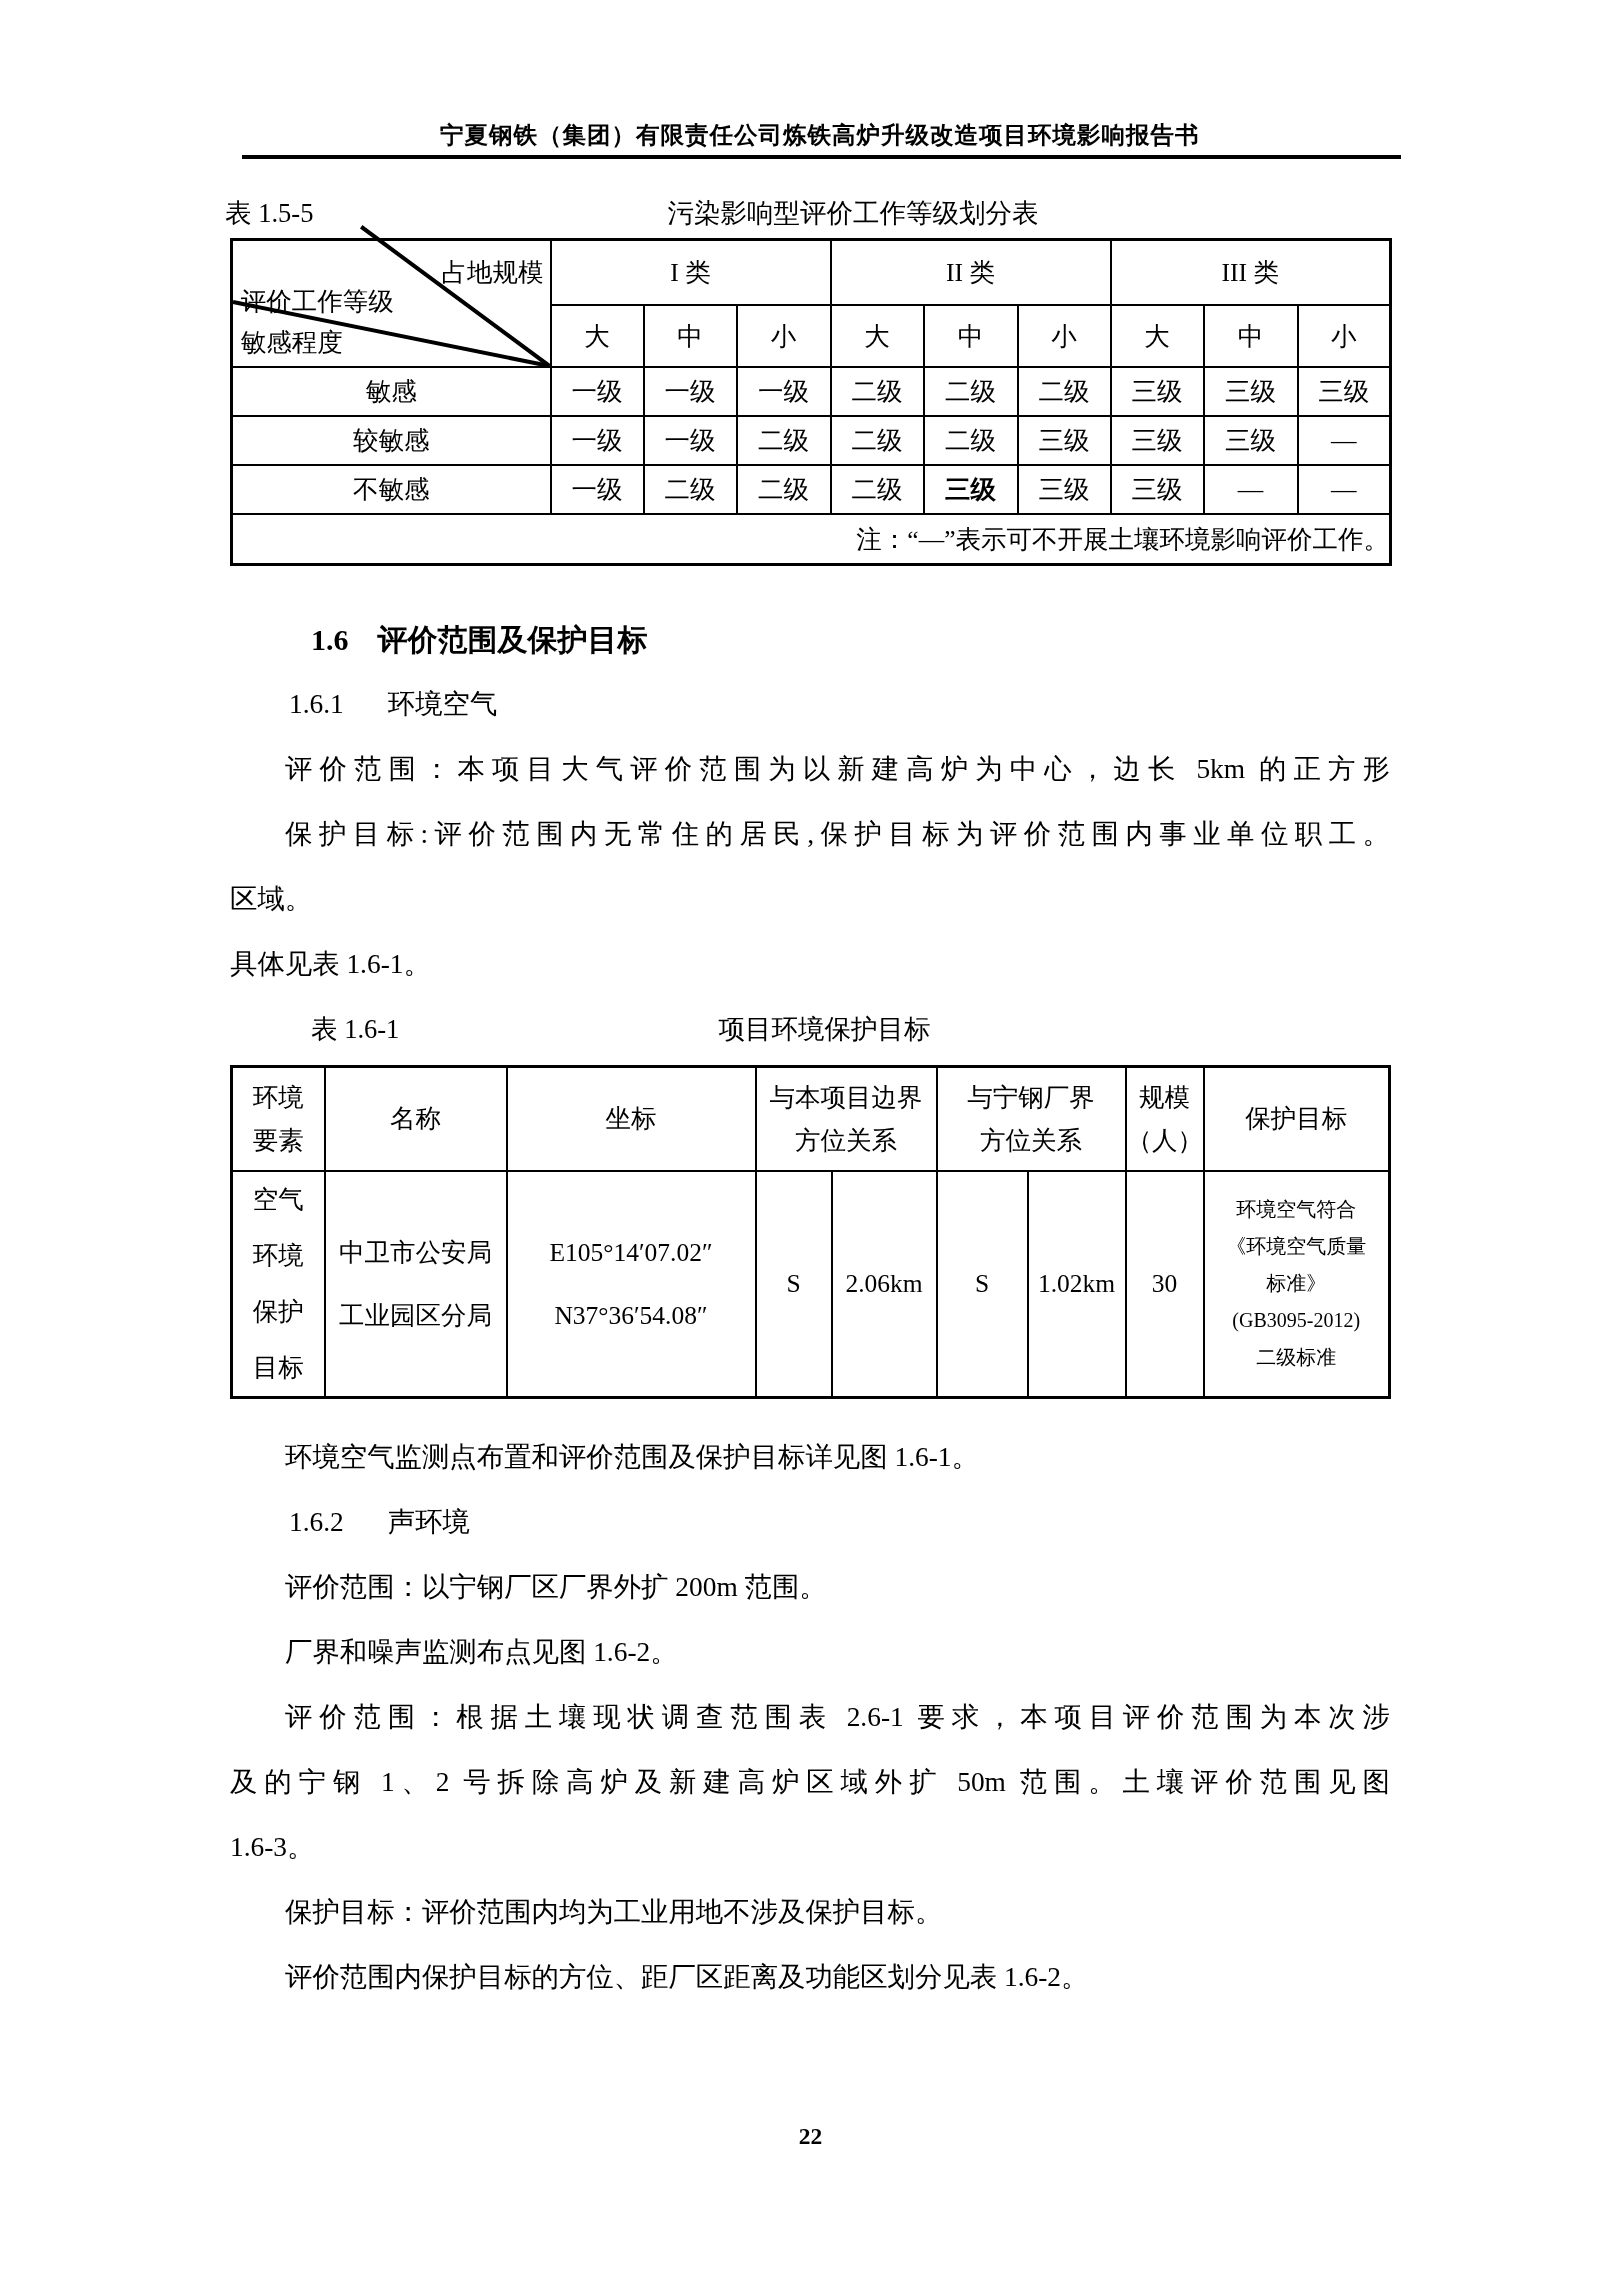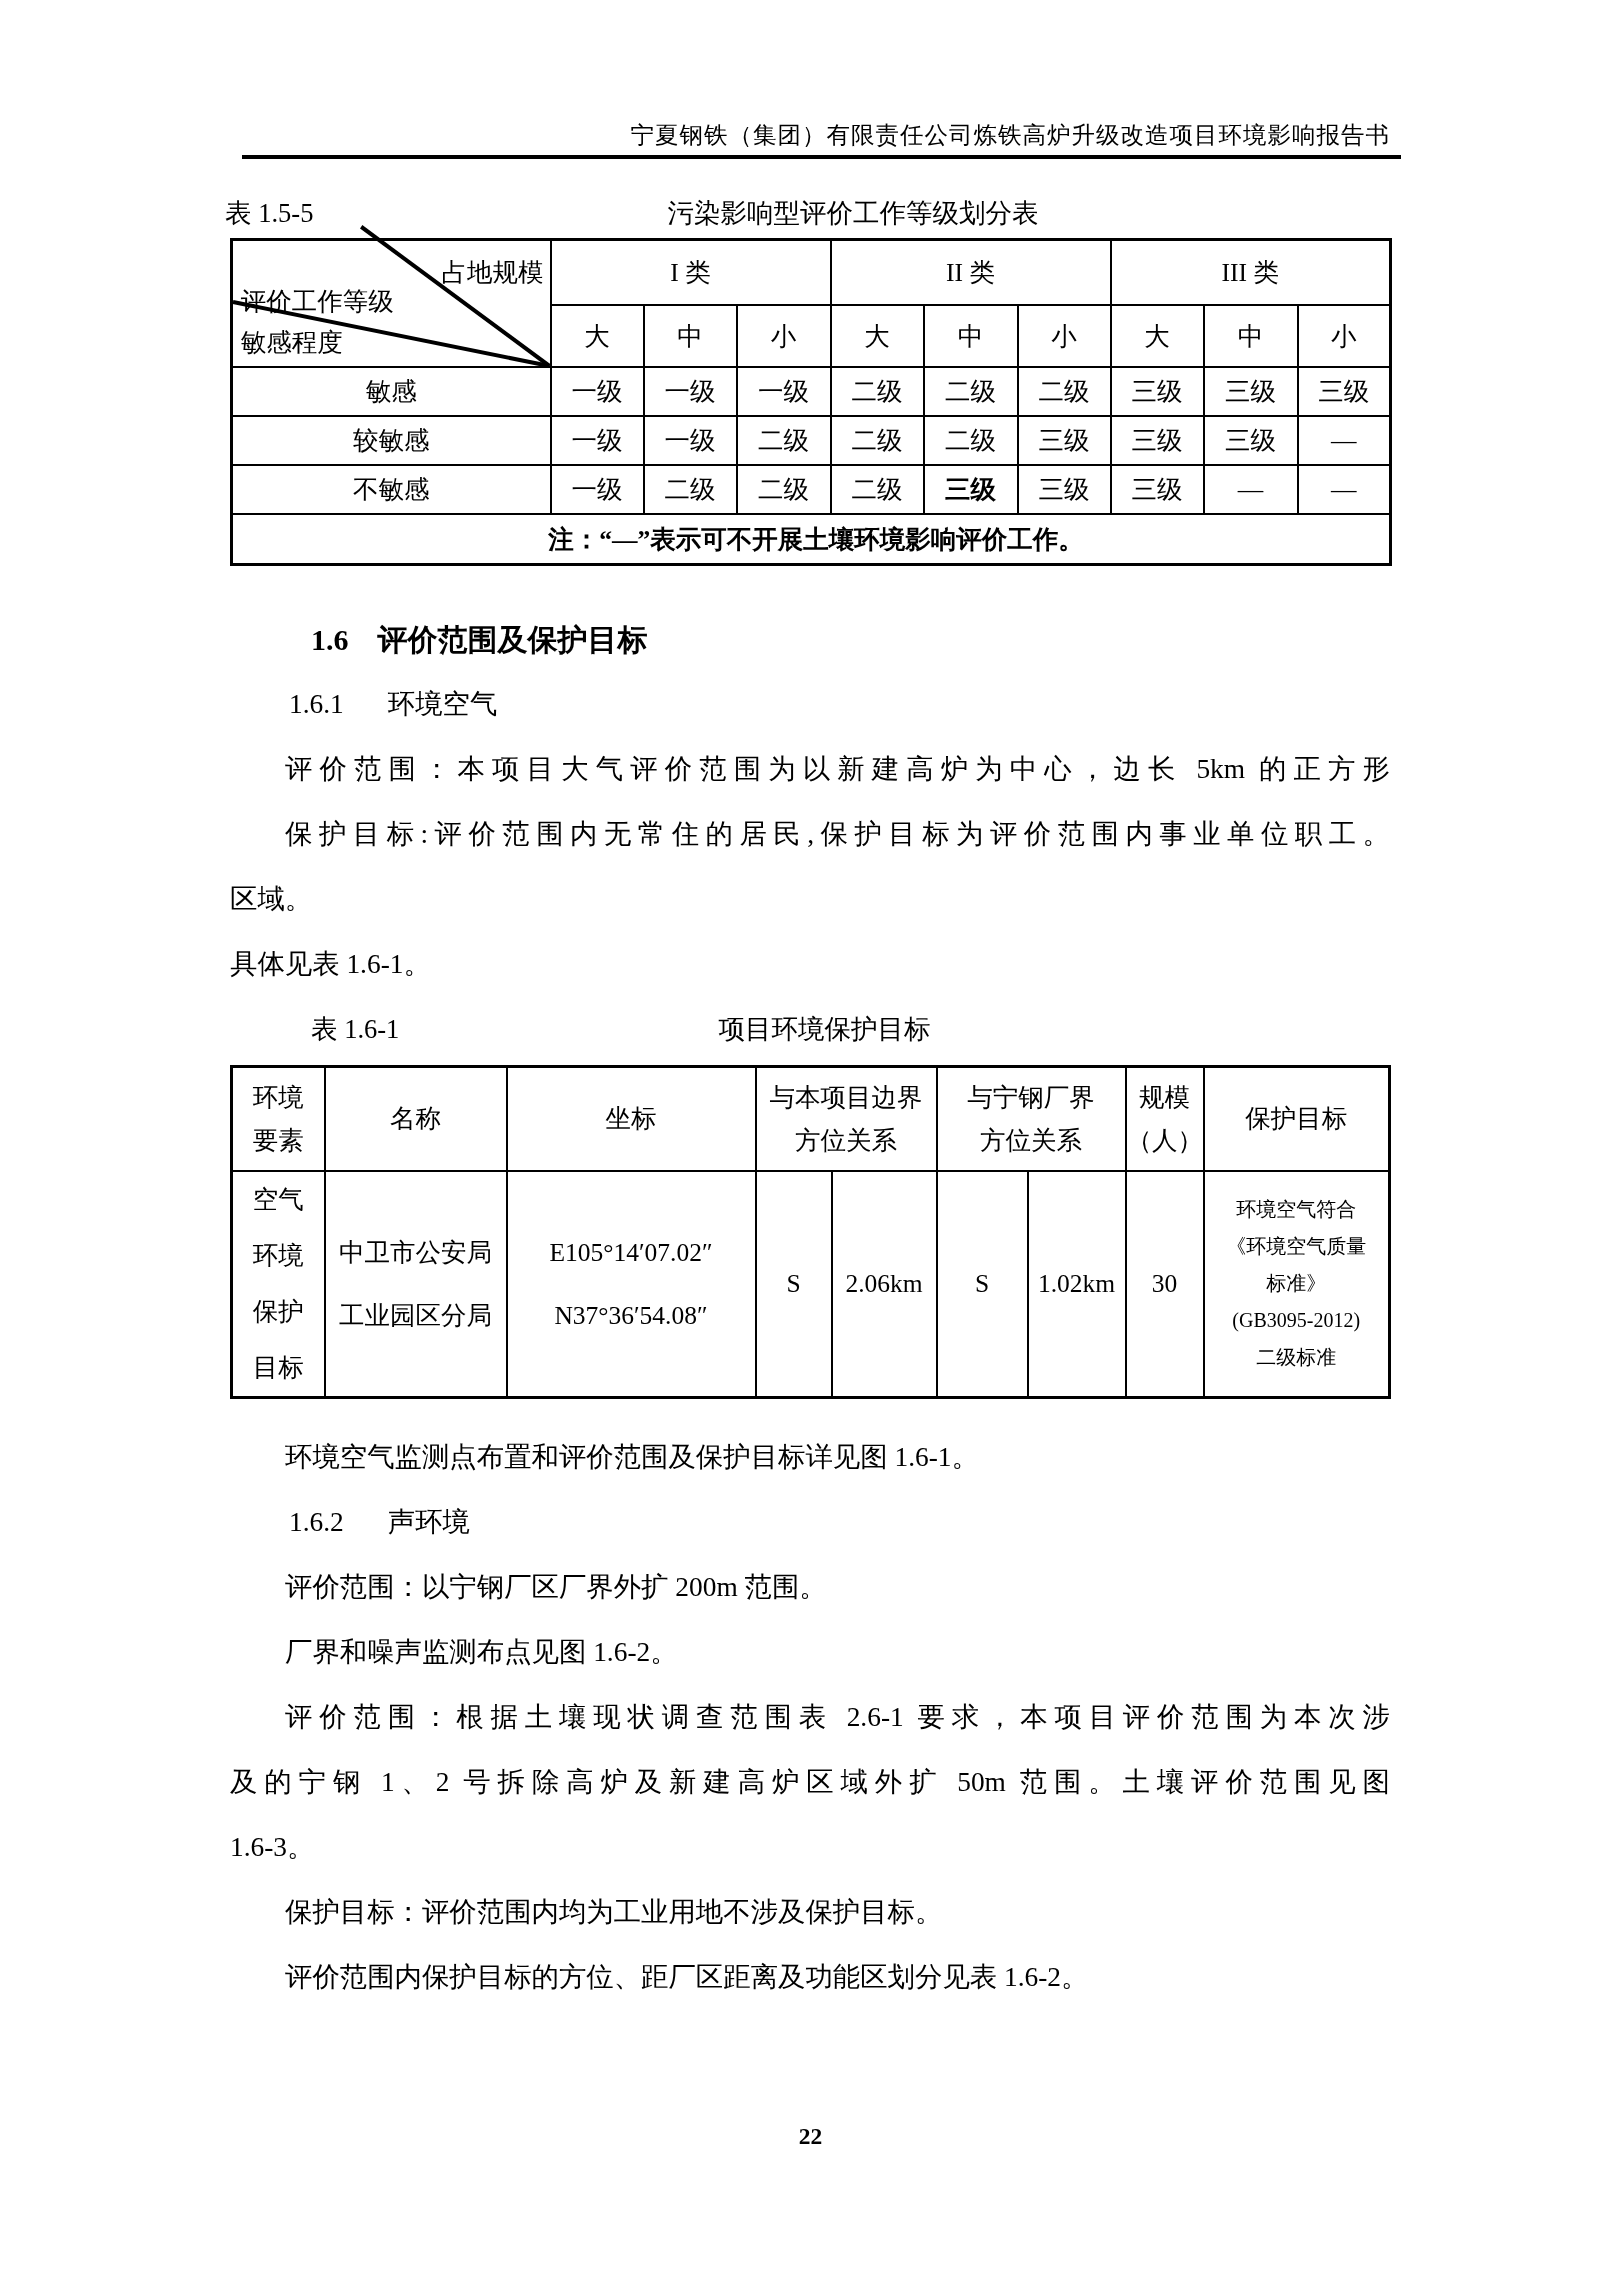--- a/index.html
+++ b/index.html
@@ -1,22 +1,22 @@
 <!DOCTYPE html>
 <html><head>
 <meta charset="utf-8">
 <style>
   html,body{margin:0;padding:0;background:#888;}
   .page{position:relative;width:1621px;height:2293px;background:#ffffff;
         font-family:"Liberation Serif","DejaVu Serif",serif;color:#000;overflow:hidden;}
   .content{position:absolute;left:230px;top:0;width:1160px;}
 
   
-  .doc-header-title{padding-top:122px;line-height:27.4px;font-size:23.5px;font-weight:normal;
-                    text-align:right;padding-left:19.6px;letter-spacing:1px;}
+  .doc-header-title{padding-top:122px;line-height:27.4px;font-size:23.5px;font-weight:bold;
+                    text-align:center;padding-left:19.6px;letter-spacing:1px;}
   .doc-header-rule{height:3.9px;background:#000;margin:5.9px 0 0 11.8px;width:1159px;}
 
   
   .tbl-caption{position:relative;height:43px;line-height:43px;font-size:26.5px;text-align:center;}
   .cap155{margin-top:33px;padding-left:86px;}
   .cap161{height:65px;line-height:65px;padding-left:29px;}
   .tbl-label{position:absolute;left:81px;top:0;padding-left:0;}
   .cap155 .tbl-label{left:-4.9px;}
   .cap161 .tbl-label{left:81px;}
 
@@ -25,21 +25,21 @@
   td{border:2px solid #000;text-align:center;vertical-align:middle;
      font-size:25.5px;padding:0;overflow:visible;}
   .t155-table{border:3.9px solid #000;margin-top:2.9px;}
   .t161-table{border:3.9px solid #000;margin-top:2.9px;}
 
   
   .row-class td{height:63px;}
   .row-size td{height:60px;border-bottom:2.9px solid #000;}
   .row-data td{height:47px;}
   .row-data-last td{border-bottom:2.9px solid #000;}
-  .row-note td{height:48px;text-align:center;padding-left:9.8px;font-size:25.5px;font-weight:bold;}
+  .row-note td{height:48px;text-align:right;padding-left:9.8px;font-size:25.5px;}
   .bold-cell{font-weight:bold;}
 
   
   .diag{position:relative;padding:0;}
   .diag svg{position:absolute;left:0;top:0;width:100%;height:100%;overflow:visible;}
   .diag-label{position:absolute;font-size:25.5px;white-space:nowrap;}
   .diag-tr{top:13.7px;right:5.9px;}
   .diag-ml{top:43px;left:7.8px;}
   .diag-bl{bottom:5.9px;left:7.8px;}
 

